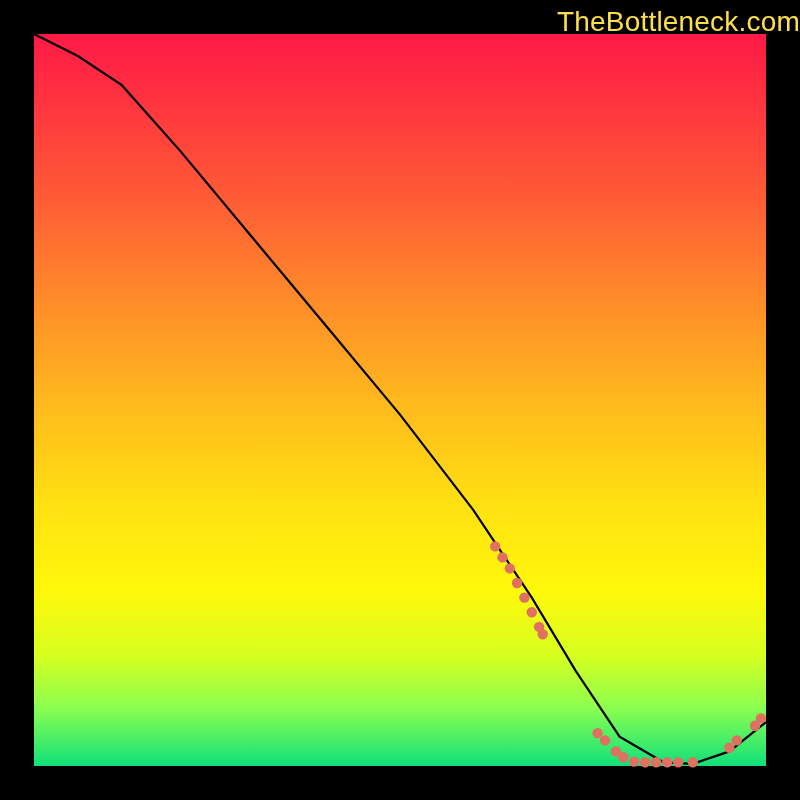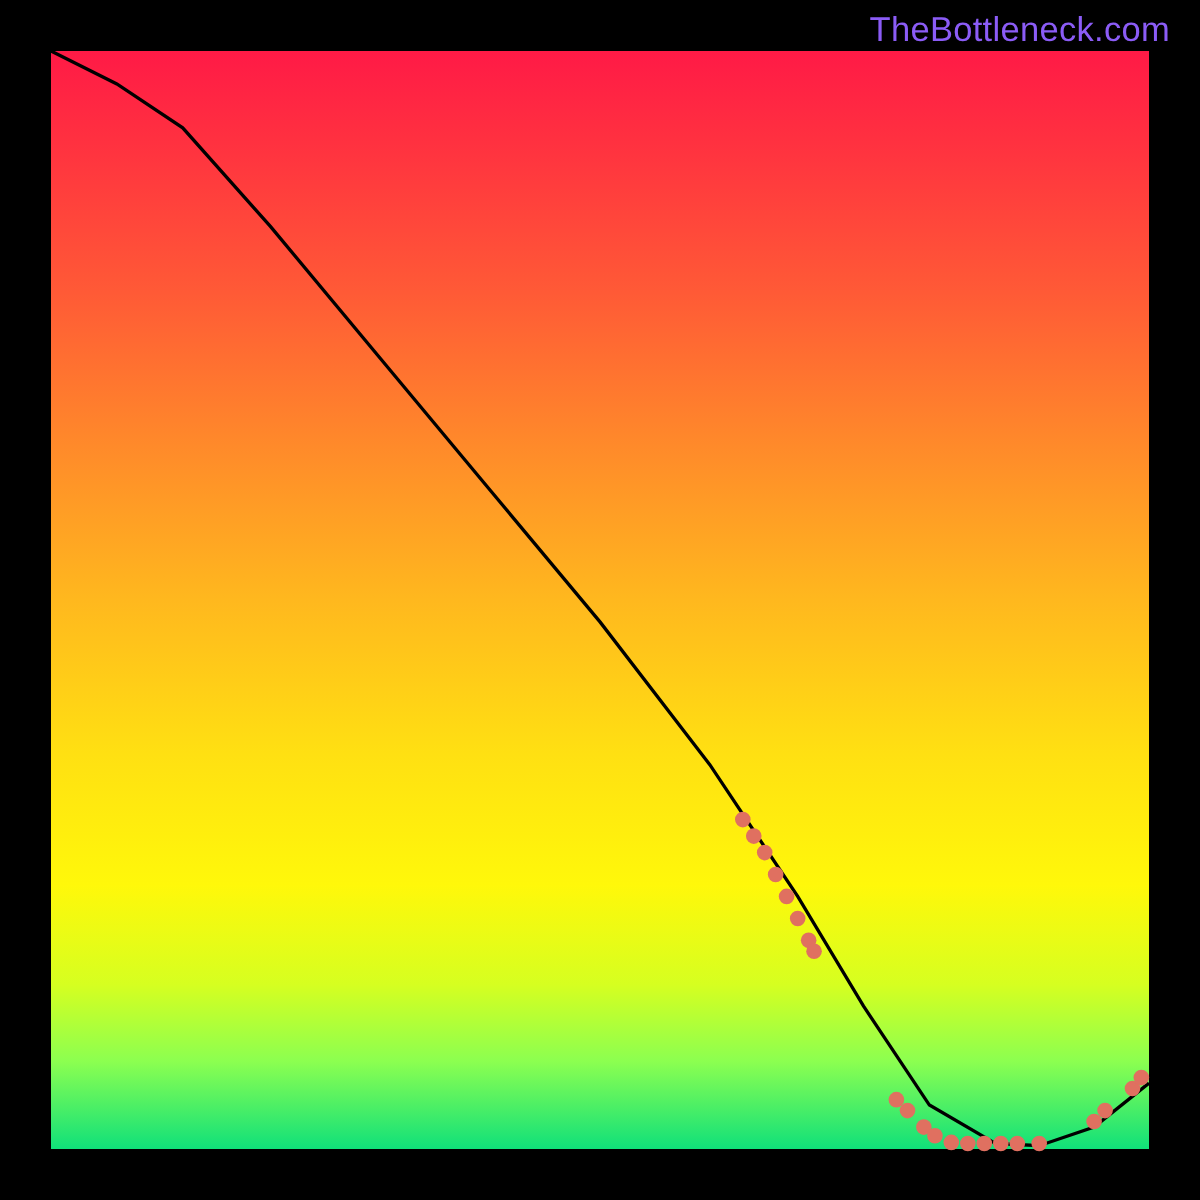--- a/index.html
+++ b/index.html
@@ -36,23 +36,23 @@
       #fff80a 76%,
       #d6ff20 85%,
       #8cff50 92%,
       #10e07a 100%
     );
   }
   
   .attribution {
     position: absolute;
     top: 6px;
-    right: 20px;
-    color: #8b5cf6;
-    font-size: 23px;
+    right: 0;
+    color: #fde047;
+    font-size: 28px;
     letter-spacing: 0.2px;
     user-select: none;
   }
   
   svg.curve {
     position: absolute;
     left: 34px;
     top: 34px;
     width: 732px;
     height: 732px;

